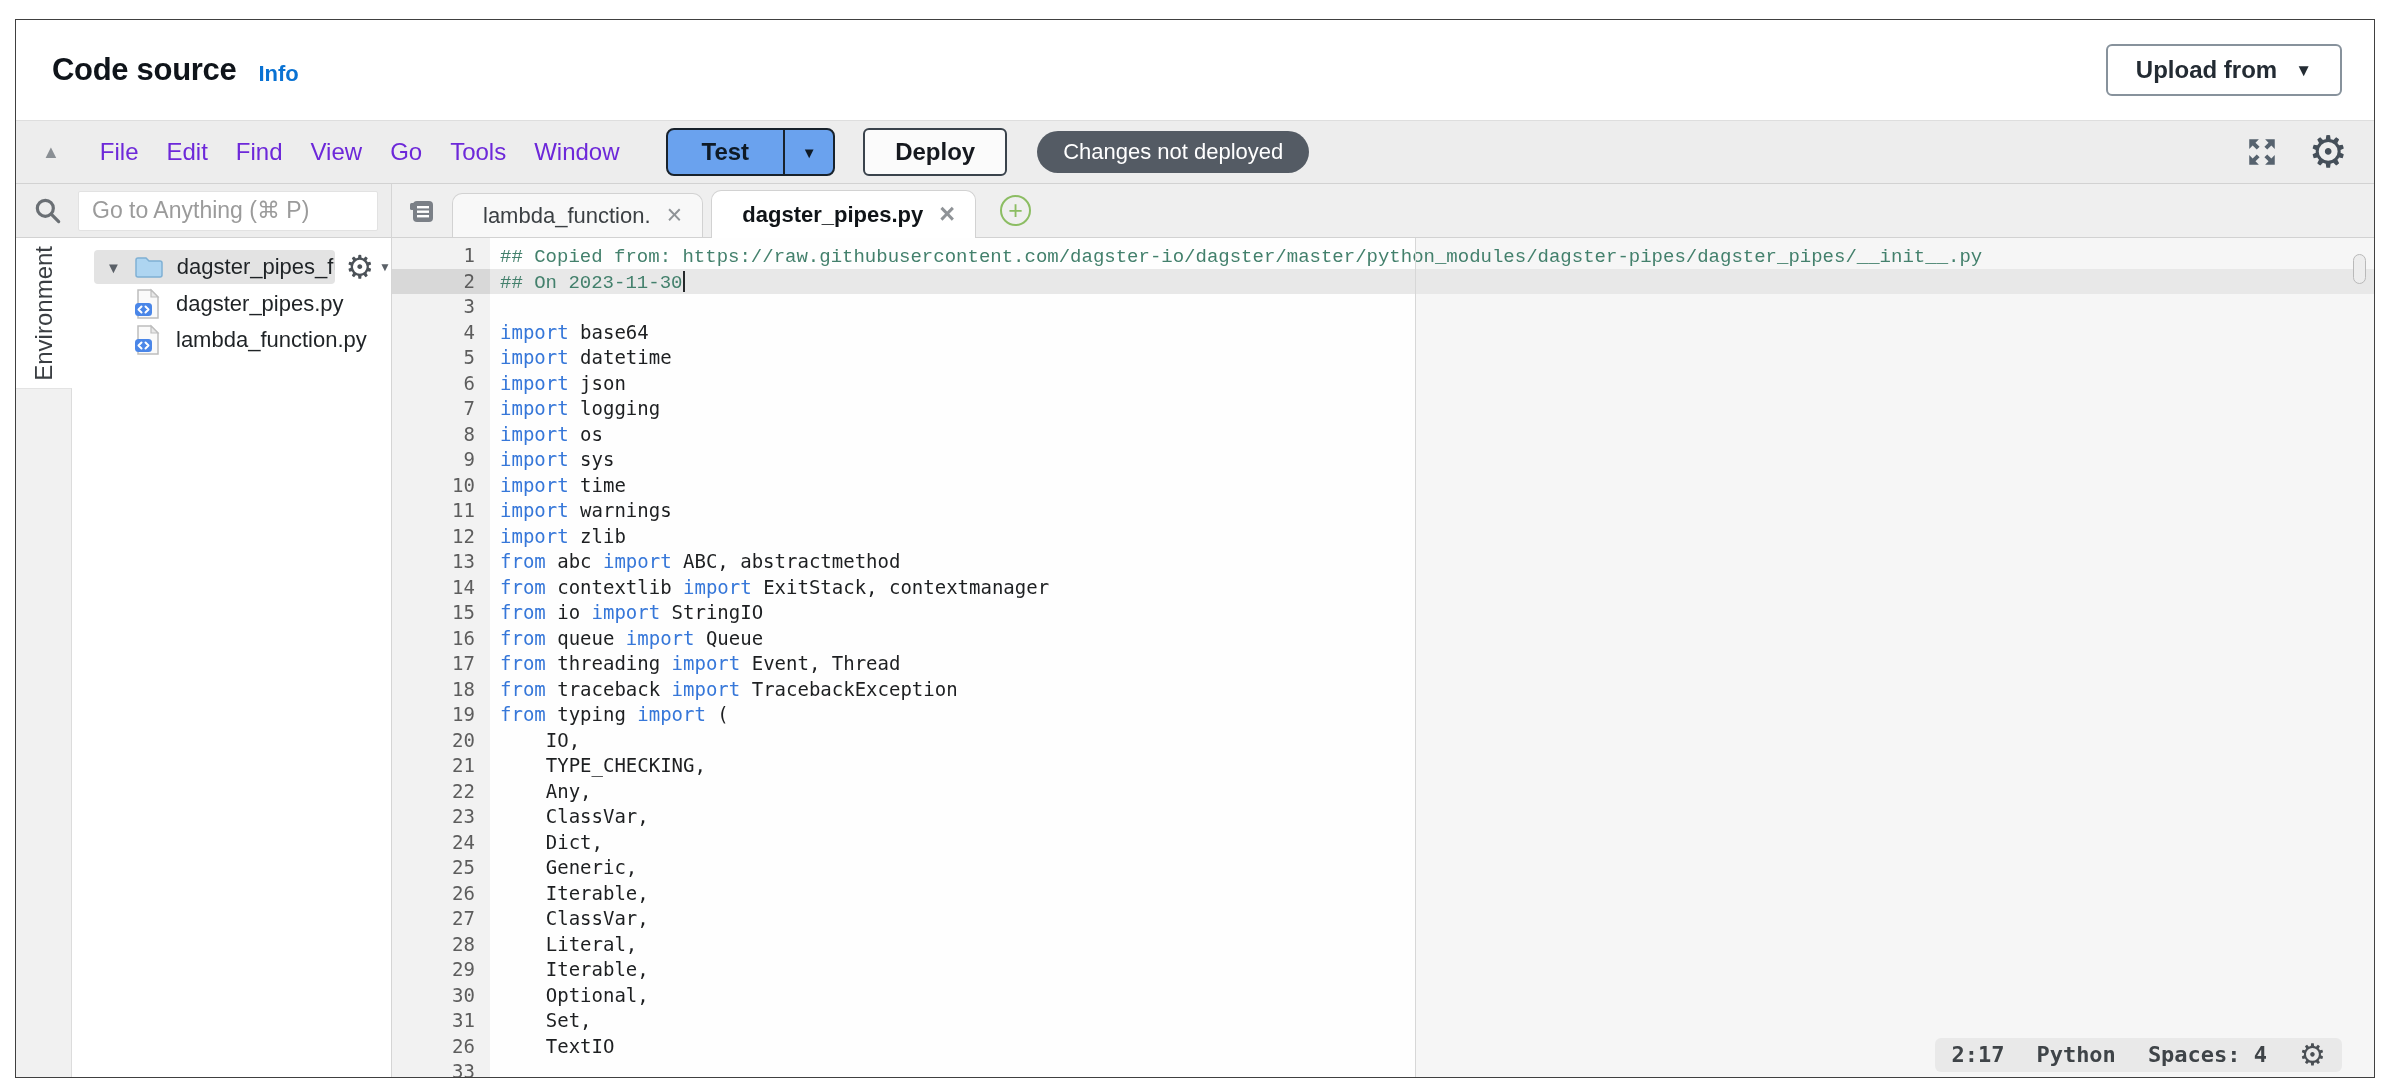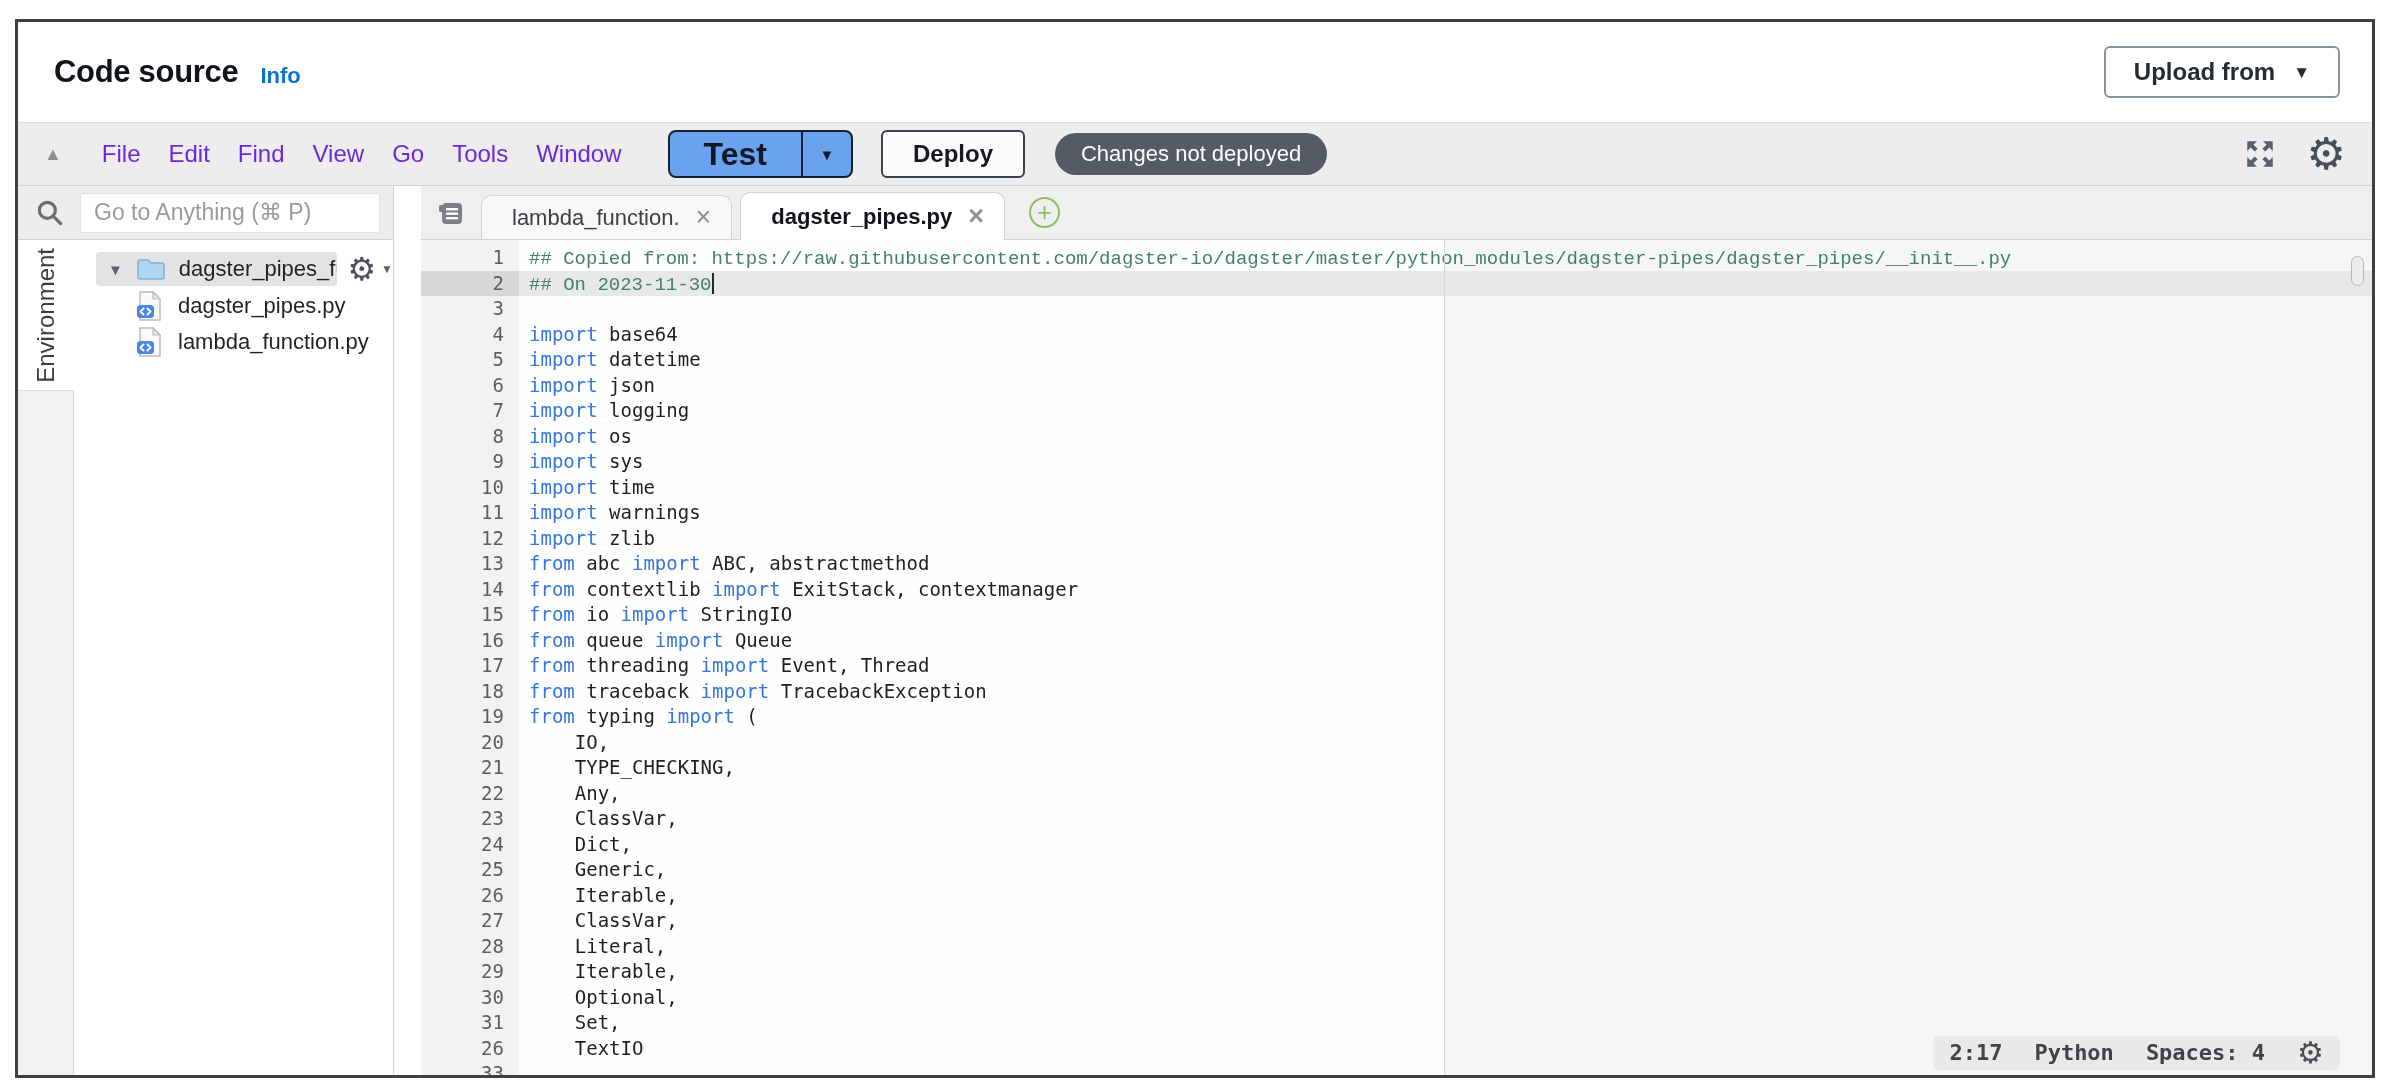--- a/index.html
+++ b/index.html
@@ -1,46 +1,46 @@
 <!DOCTYPE html>
 <html><head>
 <meta charset="utf-8">
 <style>
   * { margin:0; padding:0; box-sizing:border-box; }
   html,body { width:2390px; height:1090px; background:#ffffff; font-family:"Liberation Sans", sans-serif; }
   .panel { position:absolute; left:15px; top:19px; width:2360px; height:1059px; background:#fff;
-           border:3px solid #404040; display:flex; flex-direction:column; overflow:hidden; }
+           border:1px solid #404040; display:flex; flex-direction:column; overflow:hidden; }
 
   
   .header { height:100px; flex:0 0 100px; display:flex; align-items:center; padding:0 32px 0 36px; background:#fff; }
   .page-title { font-size:31px; font-weight:bold; color:#0f141a; letter-spacing:-0.3px; }
   .info-link { font-size:22px; font-weight:bold; color:#0972d3; margin-left:22px; margin-top:8px; cursor:pointer; }
   .upload-btn { margin-left:auto; height:52px; background:#fff; border:2px solid #87929c; border-radius:6px;
                 display:flex; align-items:center; gap:18px; padding:0 28px; font-size:24px; font-weight:bold; color:#232b33; cursor:pointer; }
   .caret { font-size:15px; line-height:1; }
   .upload-btn .caret { font-size:17px; color:#232b33; }
 
   
   .menubar { height:64px; flex:0 0 64px; background:#ededed; border-top:1px solid #dedede; border-bottom:1px solid #d2d2d2;
              display:flex; align-items:center; padding:0 26px; }
   .collapse-tri { font-size:18px; color:#8a8f94; margin-right:26px; cursor:pointer; }
   .menu-item { font-size:24px; color:#6d28d9; padding:0 14px; cursor:pointer; }
   .test-split { margin-left:32px; display:flex; height:48px; border:2px solid #18222c; border-radius:8px; overflow:hidden; background:#6aa2ee; cursor:pointer; }
-  .test-main { padding:0 34px; display:flex; align-items:center; font-size:32px; font-weight:bold; color:#0e1a26; border-right:2px solid #18222c; }
+  .test-main { padding:0 34px; display:flex; align-items:center; font-size:24px; font-weight:bold; color:#0e1a26; border-right:2px solid #18222c; }
   .test-caret { width:48px; display:flex; align-items:center; justify-content:center; color:#0e1a26; }
   .deploy-btn { margin-left:28px; height:48px; padding:0 30px; background:#fbfbfb; border:2px solid #3a434c; border-radius:6px;
                 display:flex; align-items:center; font-size:24px; font-weight:bold; color:#16191f; cursor:pointer; }
   .badge { margin-left:30px; height:42px; padding:0 26px; background:#545b64; border-radius:22px; color:#fff;
            font-size:22px; display:flex; align-items:center; }
   .menubar-right { margin-left:auto; display:flex; align-items:center; gap:30px; }
   .gear-glyph { font-family:"DejaVu Sans", sans-serif; line-height:1; cursor:pointer; }
   .menubar .gear-glyph { font-size:44px; color:#454f59; }
 
   
-  .content { flex:1; display:flex; min-height:0;gap:27px; }
+  .content { flex:1; display:flex; min-height:0; }
 
   
   .sidebar { width:376px; flex:0 0 376px; border-right:1px solid #d5d5d5; display:flex; flex-direction:column; min-height:0; }
   .side-toolbar { height:54px; flex:0 0 54px; background:#ededed; border-bottom:1px solid #d2d2d2; display:flex; align-items:center; padding-left:16px; }
   .search-input { margin-left:14px; width:300px; height:40px; border:1px solid #e2e2e2; background:#fff; border-radius:2px;
                   font-size:23px; color:#333; padding:0 13px; outline:none; font-family:"Liberation Sans",sans-serif; }
   .search-input::placeholder { color:#9b9b9b; }
   .side-body { flex:1; display:flex; min-height:0; }
   .env-strip { width:56px; flex:0 0 56px; display:flex; flex-direction:column; }
   .env-tab { height:150px; background:#fff; display:flex; align-items:center; justify-content:center; cursor:pointer; }

